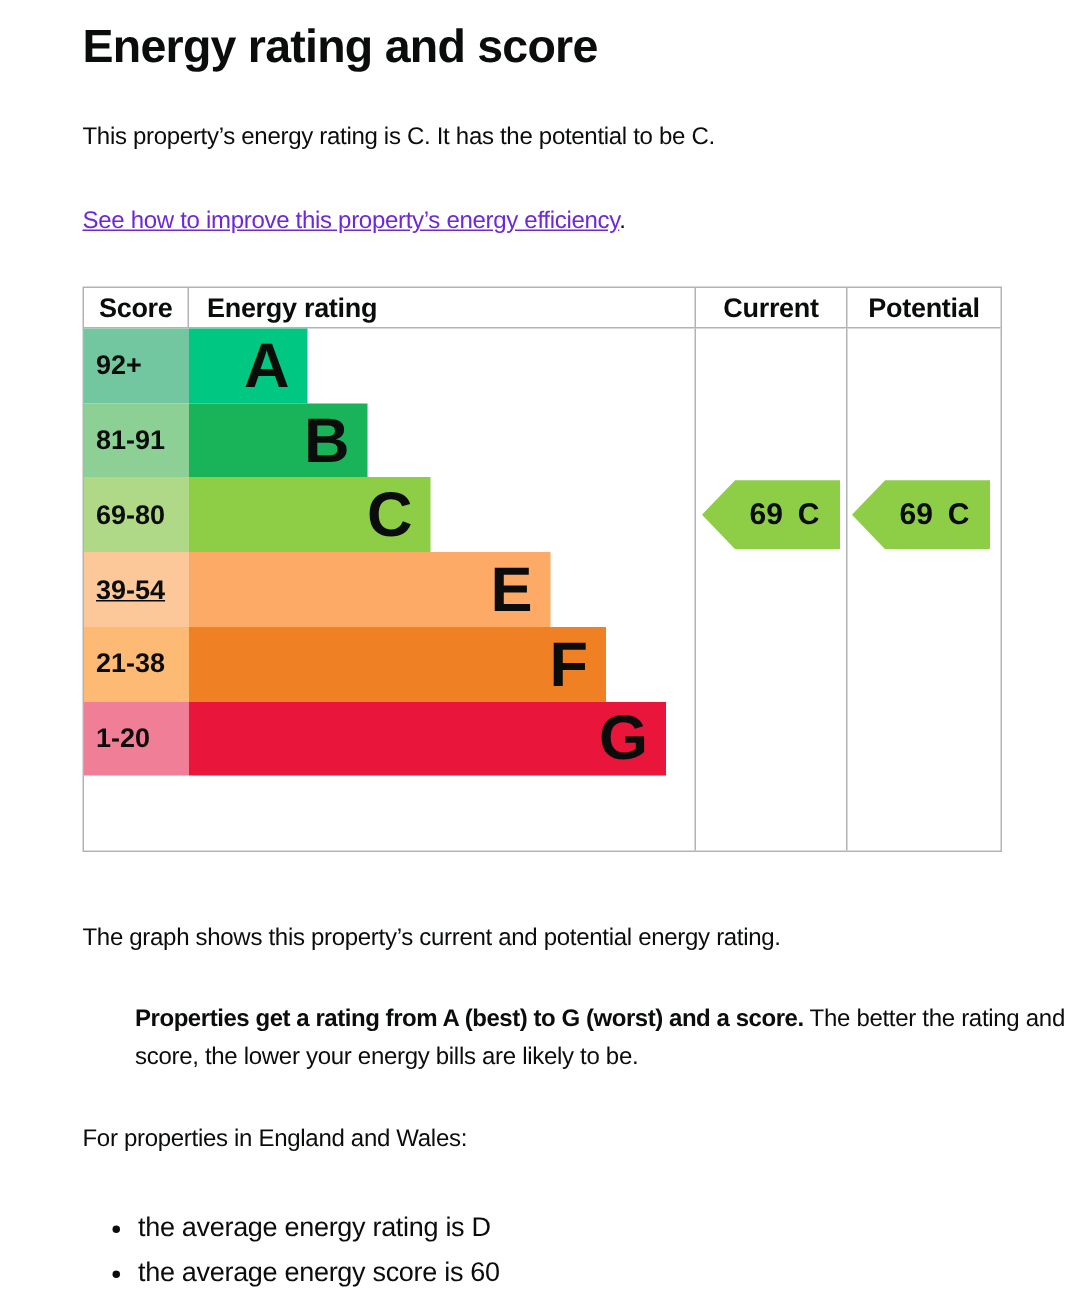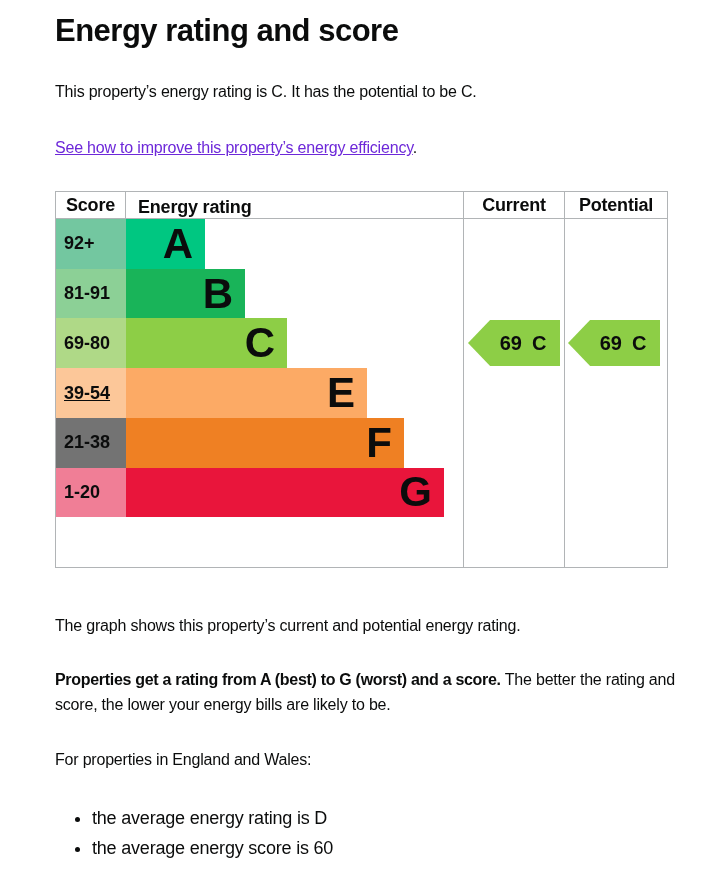--- a/index.html
+++ b/index.html
@@ -23,21 +23,21 @@
   .link-suffix { color: #0b0c0c; }
 
   
   .epc {
     margin-top: 31px;
     width: 613px;
     border: 1px solid #b1b4b6;
     background: #fff;
   }
   .epc-header {
-    display: flex; height: 27px; align-items: flex-end;
+    display: flex; height: 27px; align-items: center;
     border-bottom: 1px solid #b1b4b6;
     font-weight: 700; font-size: 18px; letter-spacing: -0.2px;
   }
   .h-score { width: 70px; text-align: center; border-right: 1px solid #b1b4b6; height: 100%; line-height: 26px; }
   .h-rating { flex: 1; padding-left: 12px; }
   .h-current { width: 101px; text-align: center; border-left: 1px solid #b1b4b6; height: 100%; line-height: 26px; }
   .h-potential { width: 103px; text-align: center; border-left: 1px solid #b1b4b6; height: 100%; line-height: 26px; }
 
   .epc-body { position: relative; height: 348px; }
   .epc-row { display: flex; height: 49.7px; }
@@ -64,21 +64,21 @@
     clip-path: polygon(0 50%, 24% 0, 100% 0, 100% 100%, 24% 100%);
     display: flex; align-items: center; justify-content: center;
     padding-left: 18px;
     font-weight: 700; font-size: 20px; gap: 10px;
   }
   .arrow.current-pos { left: 412px; }
   .arrow.potential-pos { left: 512px; }
 
   
   .graph-caption { margin-top: 45px; }
-  .explainer { margin-top: 29px; }
+  .explainer { margin-top: 29px; margin-left: 35px; }
   .explainer b { letter-spacing: -0.3px; }
   .region-heading { margin-top: 30px; }
   ul.averages { margin: 34px 0 0 0; padding-left: 37px; }
   ul.averages li { font-size: 18px; letter-spacing: -0.2px; line-height: 25px; margin-bottom: 5px; }
 </style>
 </head>
 <body>
 
 <div class="content">
 
@@ -108,21 +108,21 @@
         </div>
         <div class="epc-row">
           <div class="cell-score" style="background: rgb(175, 217, 135);">69-80</div>
           <div class="bar" style="background: rgb(141, 206, 70); width: 161px;">C</div>
         </div>
         <div class="epc-row">
           <div class="cell-score" style="background: rgb(252, 199, 153); text-decoration: underline;">39-54</div>
           <div class="bar" style="background: rgb(252, 170, 101); width: 241px;">E</div>
         </div>
         <div class="epc-row">
-          <div class="cell-score" style="background: #737373;">21-38</div>
+          <div class="cell-score" style="background: #fdba74;">21-38</div>
           <div class="bar" style="background: rgb(239, 128, 35); width: 278px;">F</div>
         </div>
         <div class="epc-row">
           <div class="cell-score" style="background: rgb(240, 126, 150);">1-20</div>
           <div class="bar" style="background: rgb(233, 21, 59); width: 318px;">G</div>
         </div>
         <div class="col-line current-col"></div>
       <div class="col-line potential-col"></div>
 
       <div class="arrow current-pos" style="background: rgb(141, 206, 70);">

